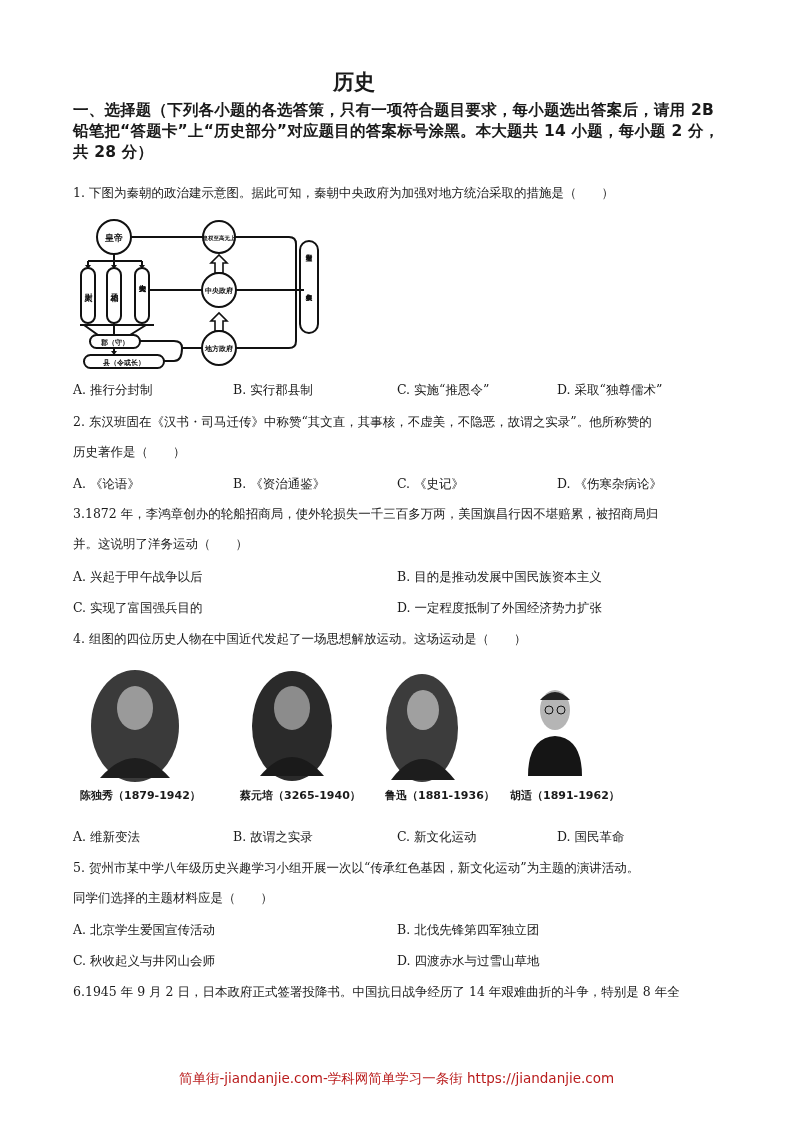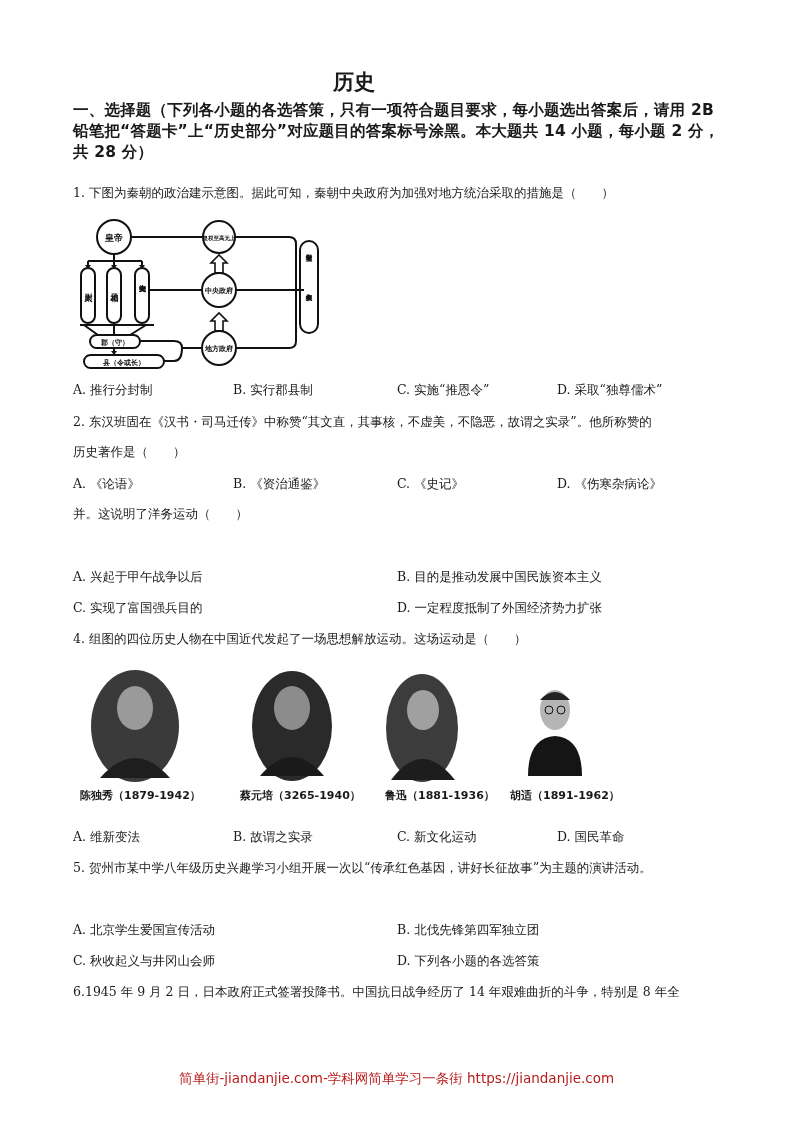--- a/index.html
+++ b/index.html
@@ -107,20 +107,21 @@
 <div class="abs q" style="top:407px;">
   <div><span>2.</span> <span>东汉班固在《汉书・司马迁传》中称赞“其文直，其事核，不虚美，不隐恶，故谓之实录”。他所称赞的</span></div>
   <div>历史著作是（　　）</div>
 </div>
 <div class="abs opt" style="top:476px;left:73px;"><span>A.</span> <span>《论语》</span></div>
 <div class="abs opt" style="top:476px;left:233px;"><span>B.</span> <span>《资治通鉴》</span></div>
 <div class="abs opt" style="top:476px;left:397px;"><span>C.</span> <span>《史记》</span></div>
 <div class="abs opt" style="top:476px;left:557px;"><span>D.</span> <span>《伤寒杂病论》</span></div>
 
 <div class="abs q" style="top:499px;">
+  <div><span>3.</span><span>1872 年，李鸿章创办的轮船招商局，使外轮损失一千三百多万两，美国旗昌行因不堪赔累，被招商局归</span></div>
   <div>并。这说明了洋务运动（　　）</div>
 </div>
 <div class="abs opt" style="top:569px;left:73px;"><span>A.</span> <span>兴起于甲午战争以后</span></div>
 <div class="abs opt" style="top:569px;left:397px;"><span>B.</span> <span>目的是推动发展中国民族资本主义</span></div>
 <div class="abs opt" style="top:600px;left:73px;"><span>C.</span> <span>实现了富国强兵目的</span></div>
 <div class="abs opt" style="top:600px;left:397px;"><span>D.</span> <span>一定程度抵制了外国经济势力扩张</span></div>
 
 <div class="abs q" style="top:624px;">
   <span>4.</span> <span>组图的四位历史人物在中国近代发起了一场思想解放运动。这场运动是（　　）</span>
 </div>
@@ -164,24 +165,25 @@
   </div>
   <div class="caption" style="left:430px;">胡适（1891-1962）</div>
 </div>
 
 <div class="abs opt" style="top:829px;left:73px;"><span>A.</span> <span>维新变法</span></div>
 <div class="abs opt" style="top:829px;left:233px;"><span>B.</span> <span>故谓之实录</span></div>
 <div class="abs opt" style="top:829px;left:397px;"><span>C.</span> <span>新文化运动</span></div>
 <div class="abs opt" style="top:829px;left:557px;"><span>D.</span> <span>国民革命</span></div>
 
 <div class="abs q" style="top:853px;">
-  <div><span>5.</span> <span>贺州市某中学八年级历史兴趣学习小组开展一次以“传承红色基因，讲好长征故事”为主题的演讲活动。</span></div>
+  <div><span>5.</span> <span>贺州市某中学八年级历史兴趣学习小组开展一次以“传承红色基因，新文化运动”为主题的演讲活动。</span></div>
+  <div>同学们选择的主题材料应是（　　）</div>
 </div>
 <div class="abs opt" style="top:922px;left:73px;"><span>A.</span> <span>北京学生爱国宣传活动</span></div>
 <div class="abs opt" style="top:922px;left:397px;"><span>B.</span> <span>北伐先锋第四军独立团</span></div>
 <div class="abs opt" style="top:953px;left:73px;"><span>C.</span> <span>秋收起义与井冈山会师</span></div>
-<div class="abs opt" style="top:953px;left:397px;"><span>D.</span> <span>下列各小题的各选答策</span></div>
+<div class="abs opt" style="top:953px;left:397px;"><span>D.</span> <span>四渡赤水与过雪山草地</span></div>
 
 <div class="abs q" style="top:977px;">
   <span>6.</span><span>1945 年 9 月 2 日，日本政府正式签署投降书。中国抗日战争经历了 14 年艰难曲折的斗争，特别是 8 年全</span>
 </div>
 
 <div class="abs footer">简单街-jiandanjie.com-学科网简单学习一条街 https://jiandanjie.com</div>
 
 </body></html>

